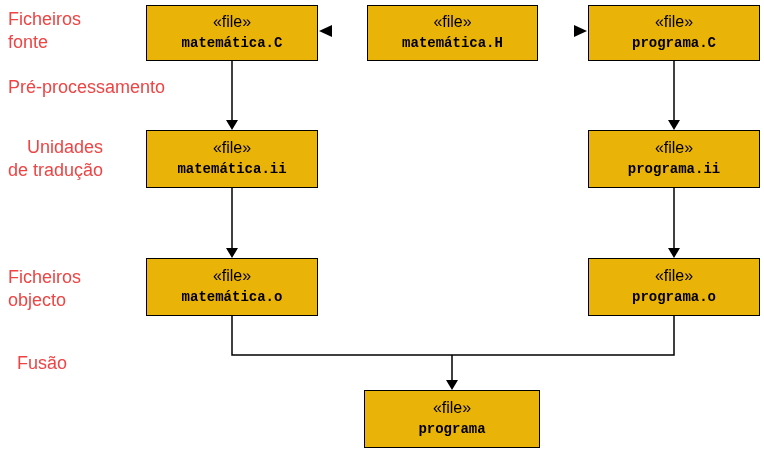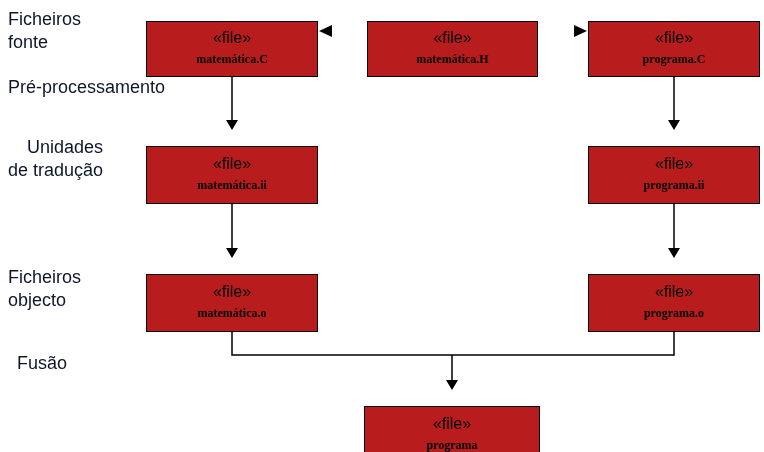--- a/index.html
+++ b/index.html
@@ -15,45 +15,44 @@
   .connectors {
     position: absolute;
     left: 0; top: 0;
     width: 764px; height: 452px;
   }
   .stage-label {
     position: absolute;
     font-size: 18px;
     line-height: 23px;
     white-space: pre-line;
-    color: #0f172a;
+    color: #ef4444;
   }
   .file-box {
     position: absolute;
     box-sizing: border-box;
     border: 1.5px solid #000000;
-    background: #b91c1c;
+    background: #eab308;
     display: flex;
     flex-direction: column;
     align-items: center;
     justify-content: center;
     gap: 2px;
     text-align: center;
-    margin-top: 16px;
   }
   .stereotype {
     font-size: 16px;
     line-height: 18px;
     font-family: "Liberation Sans", sans-serif;
   }
   .filename {
-    font-size: 12px;
+    font-size: 14px;
     line-height: 20px;
     font-weight: 700;
-    font-family: Liberation Serif, serif;
+    font-family: Liberation Mono, monospace;
   }
 </style>
 </head>
 <body>
 
 <div class="canvas">
 
   <svg class="connectors" viewBox="0 0 764 452" xmlns="http://www.w3.org/2000/svg" fill="none" stroke="#000000" stroke-width="1.5">
     <g>
       <polygon points="319,31 332,25 332,37" fill="#000000" stroke="none"></polygon>

